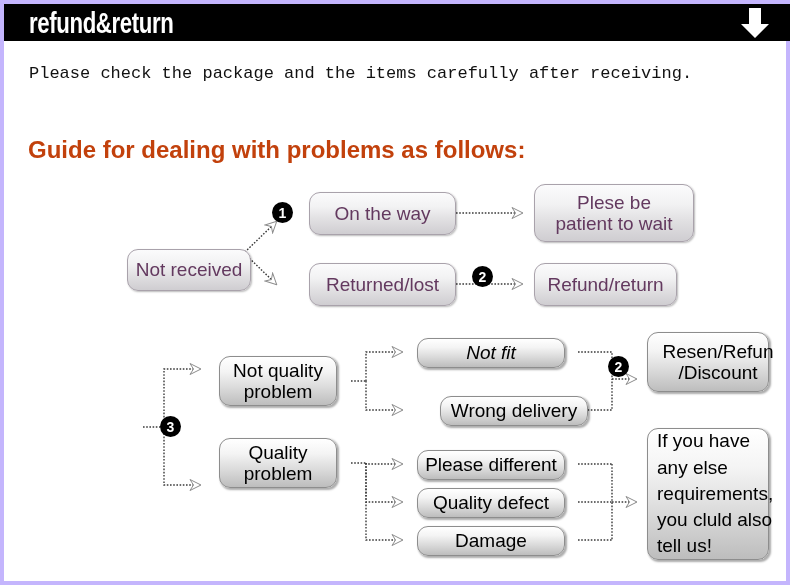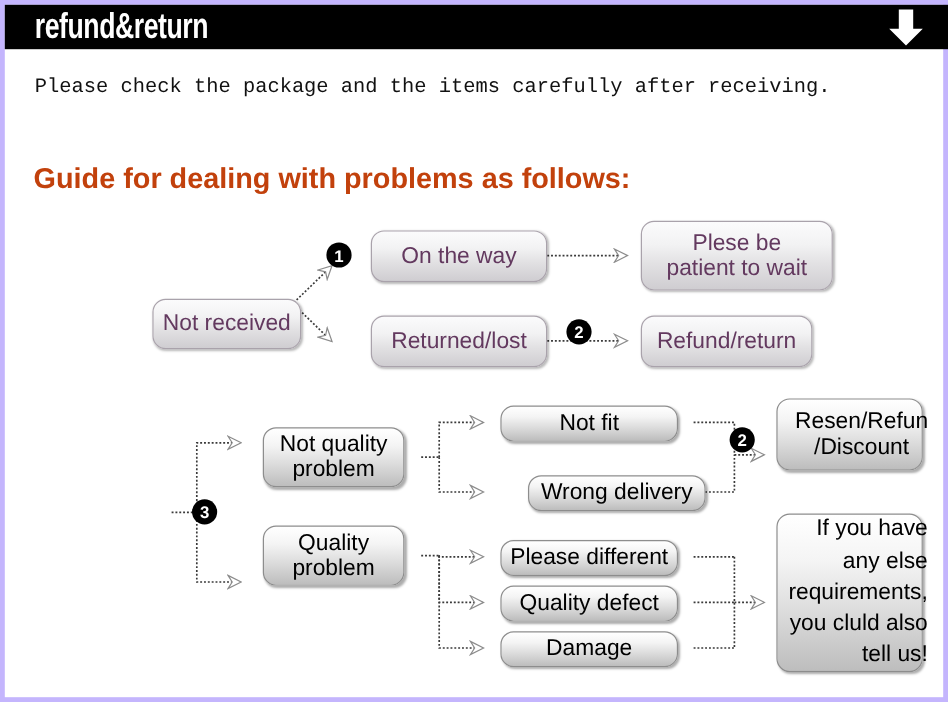--- a/index.html
+++ b/index.html
@@ -74,21 +74,21 @@
   }
   
   .node.dark{
     color:#000000;
     font-size:19px;
     background:linear-gradient(to bottom,#ffffff 0%,#f4f4f4 30%,#dcdcdc 62%,#bdbdbd 100%);
     border:1px solid #8d8d8d;
     box-shadow:1.5px 1.5px 2px rgba(0,0,0,0.33);
   }
   .node.leftalign{
-    justify-content:flex-start;text-align:right;
+    justify-content:flex-start;text-align:left;
     padding-left:9px;line-height:1.38;
   }
 
   
   .badge{
     position:absolute;
     width:21px;height:21px;border-radius:50%;
     background:#000;color:#fff;
     font-size:14px;font-weight:bold;
     display:flex;align-items:center;justify-content:center;
@@ -173,21 +173,21 @@
   <div class="badge" style="left:268px;top:198px;">1</div>
   <div class="badge" style="left:468px;top:262px;">2</div>
 
 
   <div class="node dark" style="left:215px;top:352px;width:118px;height:50px;">Not quality
 problem</div>
 
   <div class="node dark" style="left:215px;top:434px;width:118px;height:50px;">Quality
 problem</div>
 
-  <div class="node dark" style="left:413px;top:334px;width:148px;height:30px;">Not fit</div>
+  <div class="node dark" style="left:413px;top:334px;width:148px;height:30px;font-style:italic;">Not fit</div>
 
   <div class="node dark" style="left:413px;top:392px;width:148px;height:30px;margin-left:23px;">Wrong delivery</div>
 
   <div class="node dark" style="left:413px;top:446px;width:148px;height:30px;">Please different</div>
 
   <div class="node dark" style="left:413px;top:484px;width:148px;height:30px;text-align:right;">Quality defect</div>
 
   <div class="node dark" style="left:413px;top:522px;width:148px;height:30px;">Damage</div>
 
   <div class="node dark" style="left:643px;top:328px;width:122px;height:60px;padding-left:20px;">Resen/Refun

